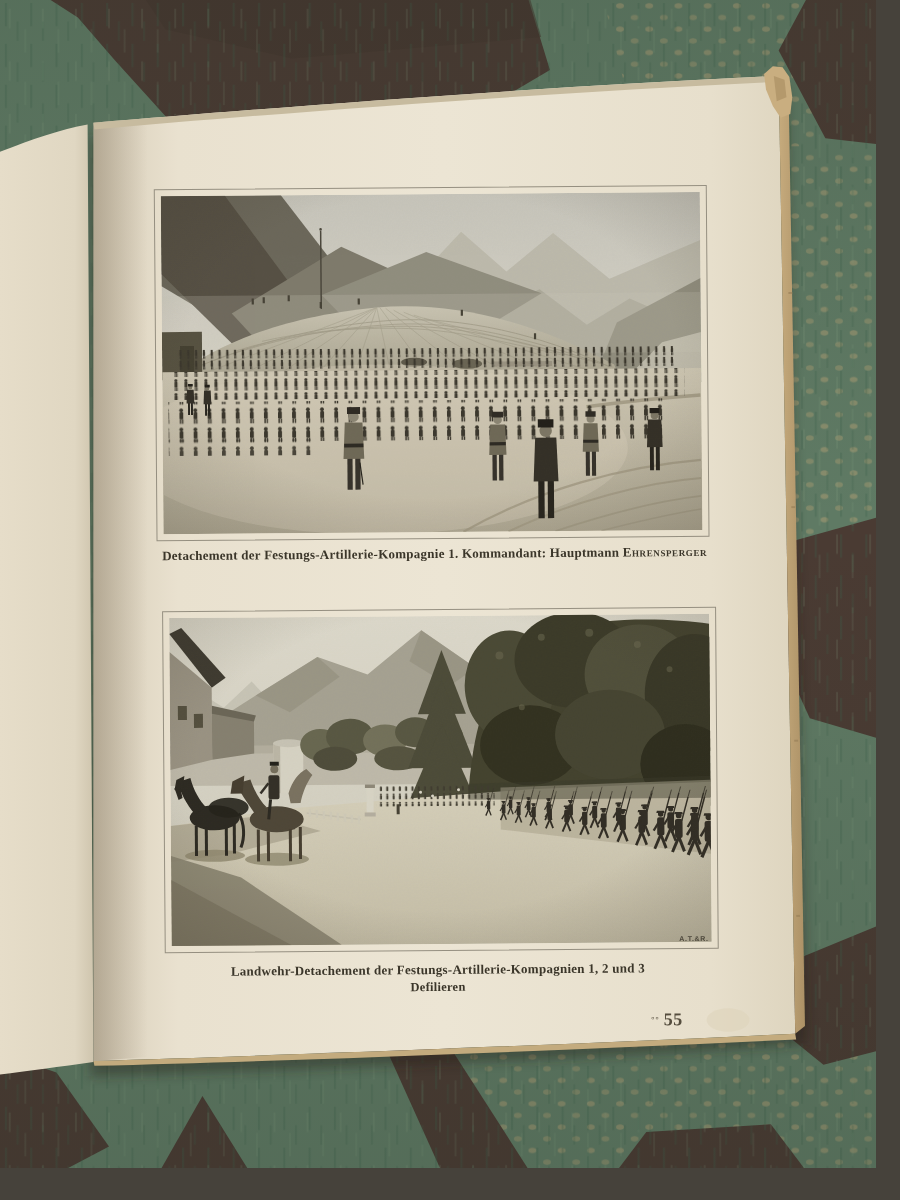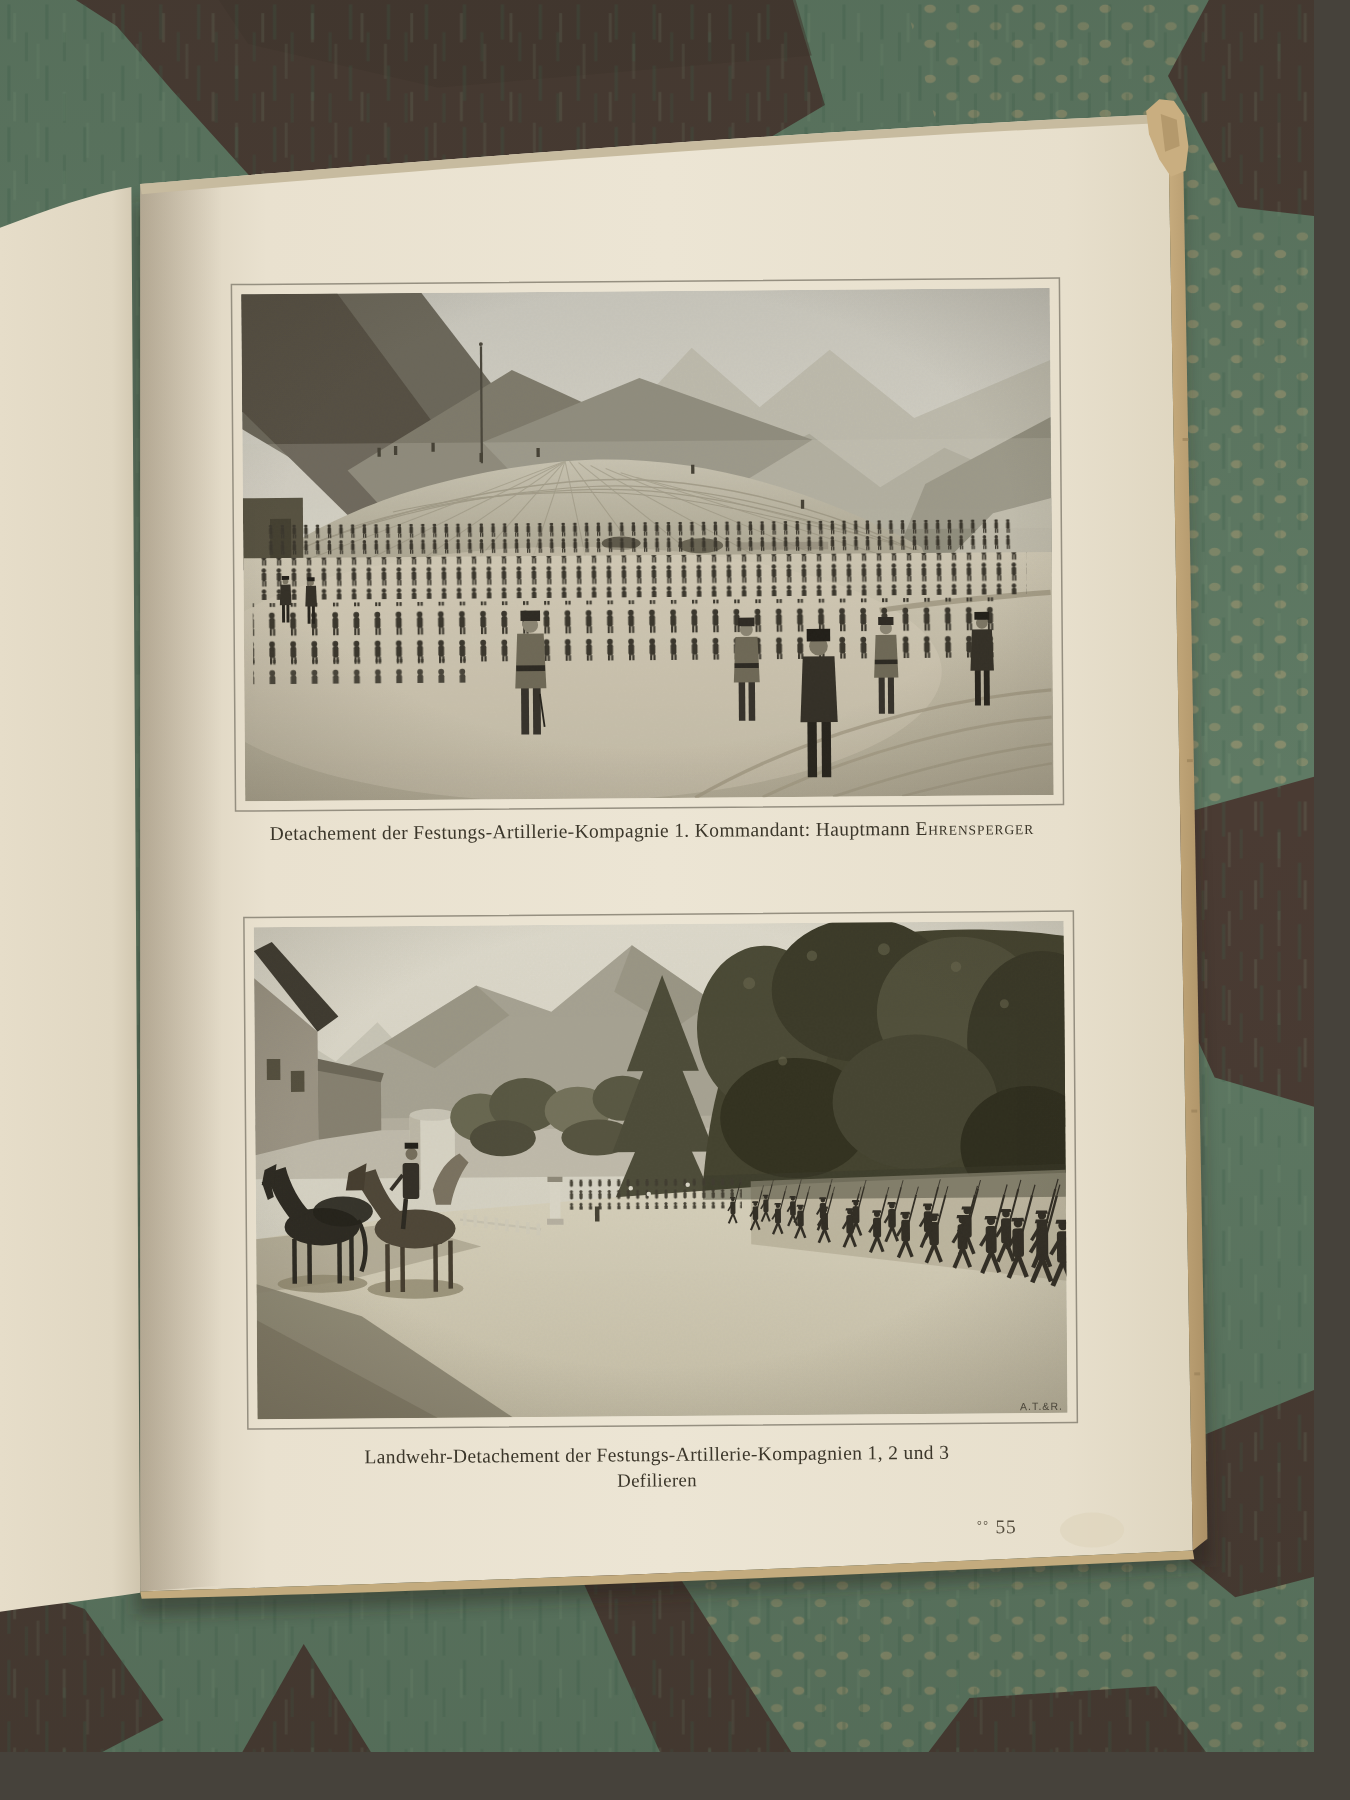--- a/index.html
+++ b/index.html
@@ -1,29 +1,29 @@
 <!DOCTYPE html>
 <html><head>
 <meta charset="utf-8">
 <style>
   html,body{margin:0;padding:0;background:#46423b;}
   .stage{position:relative;width:876px;height:1200px;overflow:hidden;
-         font-family:"Liberation Serif",serif;}
+         font-family:"Liberation Serif",serif;font-weight:bold;}
   .stage svg{display:block;}
   .layer{position:absolute;inset:0;}
   .content{position:absolute;inset:0;transform:rotate(-.45deg);}
   .photo-wrap{position:absolute;border:1px solid #958f80;padding:6px;box-sizing:border-box;}
   .photo-wrap svg{width:100%;height:100%;}
   .caption{position:absolute;text-align:center;color:#3b362a;
            font-size:13px;letter-spacing:.25px;line-height:1.35;}
   .caption .sc{font-variant:small-caps;letter-spacing:.6px;}
   .caption2b{font-size:12.5px;}
   .pagefoot{position:absolute;color:#554d3e;}
   .pagefoot .marker{font-size:8px;position:relative;top:-3px;letter-spacing:1px;}
-  .pagefoot .num{font-size:13px;letter-spacing:.5px;text-align:right;}
+  .pagefoot .num{font-size:18px;letter-spacing:.5px;text-align:right;}
   .credit{position:absolute;right:9px;bottom:6px;font-size:7px;color:#4b463a;
           letter-spacing:.7px;font-family:"Liberation Sans",sans-serif;}
 </style>
 </head>
 <body>
 
 <div class="stage">
 
   <svg class="layer" viewBox="0 0 900 1200">
     <defs>

